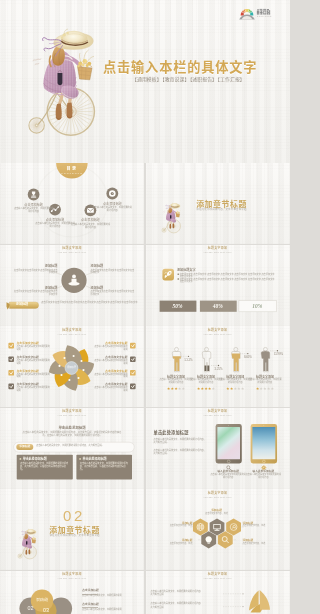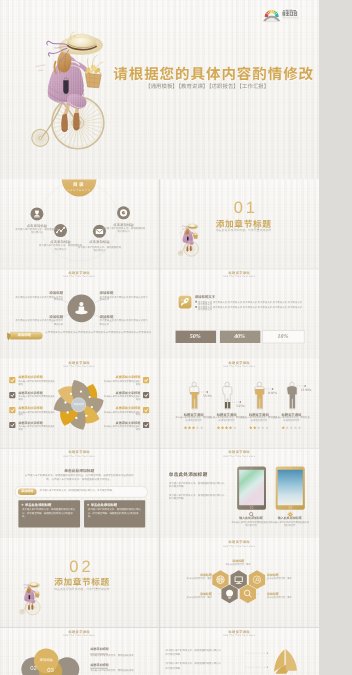--- a/index.html
+++ b/index.html
@@ -267,21 +267,21 @@
             <rect x="19.8" y="9.9" width="1.0" height="0.7"></rect>
     <rect x="21.6" y="9.9" width="1.0" height="0.7"></rect>
             <rect x="23.4" y="9.9" width="1.0" height="0.7"></rect>
     <rect x="25.8" y="9.9" width="1.0" height="0.7"></rect>
             <rect x="27.6" y="9.9" width="1.0" height="0.7"></rect>
     <rect x="29.4" y="9.9" width="1.0" height="0.7"></rect>
             <rect x="31.2" y="9.9" width="1.0" height="0.7"></rect>
   </g>
 </svg>
       </div>
-    <div class="cover-title">请根据您的具体内容酌情修改</div>
+    <div class="cover-title">点击输入本栏的具体文字</div>
     <div class="cover-tags"><span>【通用模板】</span><span>【教育说课】</span><span>【述职报告】</span><span>【工作汇报】</span></div>
   </div>
 
   <div id="slide-grid">
       <div class="slide linen" style="left:0px;top:163px;">
         <svg width="144" height="81" viewBox="0 0 144 81" style="position:absolute;left:0;top:0">
           <defs>
             <linearGradient id="cg1" x1="0" y1="0" x2="0" y2="1">
               <stop offset="0%" stop-color="#e0bb74"></stop>
               <stop offset="100%" stop-color="#d3ab5f"></stop>
@@ -470,21 +470,20 @@
               <path d="M61 43.8 C55 45.5 51.5 50 46.8 48.4 C44 47.3 43 49.3 45 51"></path>
             </g>
             <path d="M61.5 42 C56.5 42 52 44.5 49 43.5" fill="none" stroke="#b892c1" stroke-width="0.55"></path>
             <path d="M62.5 45.5 C60 50 57 52.5 55.5 56" fill="none" stroke="#a67cb1" stroke-width="0.8" stroke-linecap="round"></path>
             <g fill="none" stroke="#c2a089" stroke-width="0.38" stroke-linecap="round">  
               <path d="M33 60.5 C34.5 58.8 35.5 61 37 59.5 C38.3 58.3 39.5 60.5 41 59"></path>  
               <path d="M35 64.5 C36.5 62.8 37.5 65 39 63.5"></path>
             </g>
           </g>
         </svg>
-        <div style="position:absolute;left:48px;top:18.5px;width:60px;text-align:center;font-size:15px;line-height:16px;font-weight:300;color:#dcb972;letter-spacing:2.6px;font-family:&quot;Liberation Sans&quot;,sans-serif;">01</div>
         <div style="position:absolute;left:36px;top:35.6px;width:80px;text-align:center;font-size:7.9px;line-height:9px;font-weight:700;color:#cba85f;letter-spacing:.55px;font-family:&quot;Noto Sans CJK SC&quot;,&quot;Liberation Sans&quot;,sans-serif;">添加章节标题</div>
         <div style="position:absolute;left:36px;top:45.2px;width:80px;text-align:center;font-size:2.5px;line-height:3.4px;color:#b3aea5;letter-spacing:.15px;font-family:&quot;Noto Sans CJK SC&quot;,&quot;Liberation Sans&quot;,sans-serif;">请在此处添加具体内容，文字尽量言简意赅</div>
       </div>
       <div class="slide linen" style="left:0px;top:489px;">
         <svg width="30" height="81" viewBox="0 0 30 81" style="position:absolute;left:12.4px;top:0px">
           <g transform="translate(15,46.5) scale(0.285) translate(-61,-53)">
             <defs>  
               <radialGradient id="mhatg" cx="45%" cy="40%">    
                 <stop offset="0%" stop-color="#fdf9ea"></stop>
                 <stop offset="55%" stop-color="#f4eacb"></stop>

